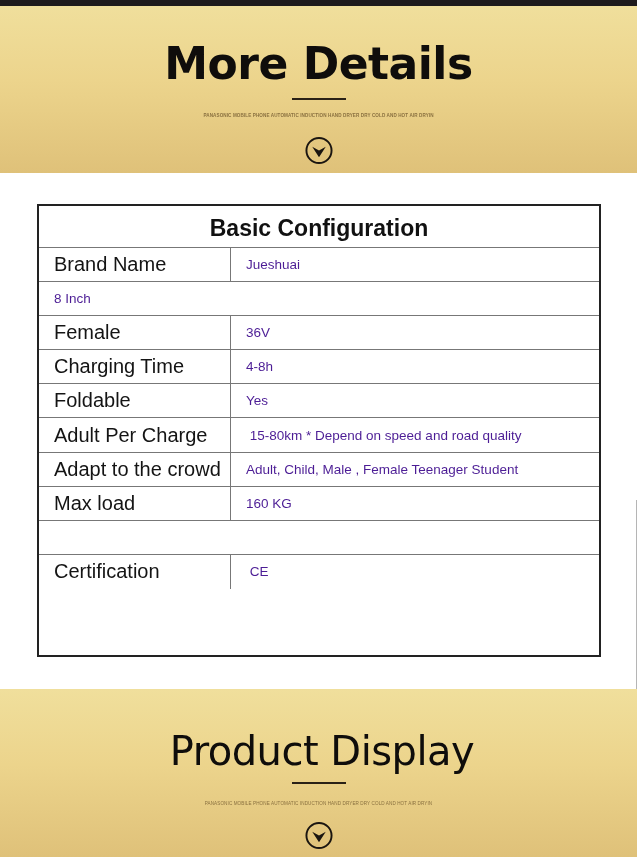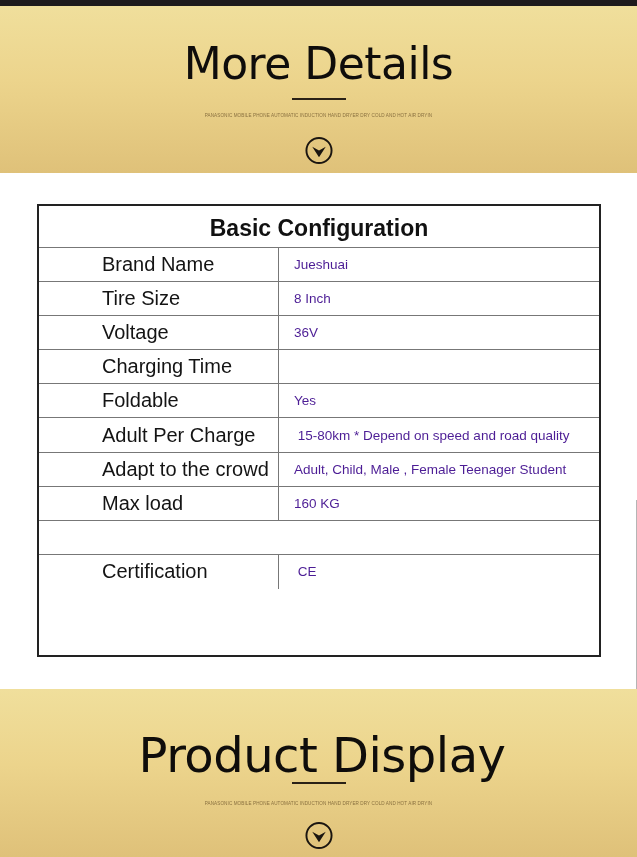--- a/index.html
+++ b/index.html
@@ -5,30 +5,30 @@
     * { box-sizing: border-box; margin: 0; padding: 0; }
     html, body { width: 637px; height: 857px; background: #ffffff; overflow: hidden; }
     body { position: relative; font-family: "Liberation Sans", sans-serif; }
 
     .topbar { position: absolute; left: 0; top: 0; width: 637px; height: 6px; background: #1e1a1c; }
 
     .banner {
       position: absolute; left: 0; width: 637px;
       background: linear-gradient(to bottom, #f0df9c 0%, #ecd48c 45%, #dfc179 100%);
     }
-    .banner.top { top: 6px; height: 167px; }
+    .banner.top { top: 6px; height: 167px; font-weight: bold; }
     .banner.bottom { top: 689px; height: 168px; }
 
     .banner-title {
       position: absolute; left: 0; width: 100%; text-align: center;
       font-family: "DejaVu Sans", sans-serif; color: #0f0d0b;
       font-size: 44px; letter-spacing: -0.5px; line-height: 1;
     }
     .banner.top .banner-title { top: 36px; }
-    .banner.bottom .banner-title { top: 42px; font-size: 48px; padding-left: 7px; }
+    .banner.bottom .banner-title { top: 42px; font-size: 40px; padding-left: 7px; }
 
     .banner-rule {
       position: absolute; left: 50%; transform: translateX(-50%);
       width: 54px; height: 2px; background: #2a2116;
     }
     .banner.top .banner-rule { top: 92px; }
     .banner.bottom .banner-rule { top: 93px; }
 
     .banner-sub {
       position: absolute; left: 0; width: 100%; text-align: center;
@@ -47,21 +47,21 @@
     .spec-table {
       position: absolute; left: 37px; top: 204px; width: 564px; height: 453px;
       border: 2px solid #222; background: #fff;
     }
     .spec-header {
       height: 42px; border-bottom: 1px solid #777;
       display: flex; align-items: center; justify-content: center;
       font-size: 23px; font-weight: bold; color: #111; padding-top: 4px;
     }
     .spec-row {
-      height: 34.1px; display: flex; border-bottom: 1px solid #777; padding-left: 48px;
+      height: 34.1px; display: flex; border-bottom: 1px solid #777;
     }
     .spec-row:last-child { border-bottom: none; }
     .spec-label {
       width: 192px; border-right: 1px solid #777;
       display: flex; align-items: center; padding-left: 15px;
       font-size: 20px; color: #141414; white-space: nowrap;
     }
     .spec-value {
       flex: 1; display: flex; align-items: center; padding-left: 15px;
       font-size: 13.5px; color: #4c1d95; white-space: pre;
@@ -87,29 +87,29 @@
 </section>
 
 <div class="spec-table">
   <div class="spec-header">Basic Configuration</div>
   <div id="spec-rows">
       <div class="spec-row">
         <div class="spec-label">Brand Name</div>
         <div class="spec-value">Jueshuai</div>
       </div>
       <div class="spec-row">
-        <div class="spec-label">Tire Size</div>
         <div class="spec-value">8 Inch</div>
       </div>
       <div class="spec-row">
-        <div class="spec-label">Voltage</div>
+        <div class="spec-label">Female</div>
         <div class="spec-value">36V</div>
       </div>
       <div class="spec-row">
         <div class="spec-label">Charging Time</div>
+        <div class="spec-value">4-8h</div>
       </div>
       <div class="spec-row">
         <div class="spec-label">Foldable</div>
         <div class="spec-value">Yes</div>
       </div>
       <div class="spec-row">
         <div class="spec-label">Adult Per Charge</div>
         <div class="spec-value"> 15-80km * Depend on speed and road quality</div>
       </div>
       <div class="spec-row">

